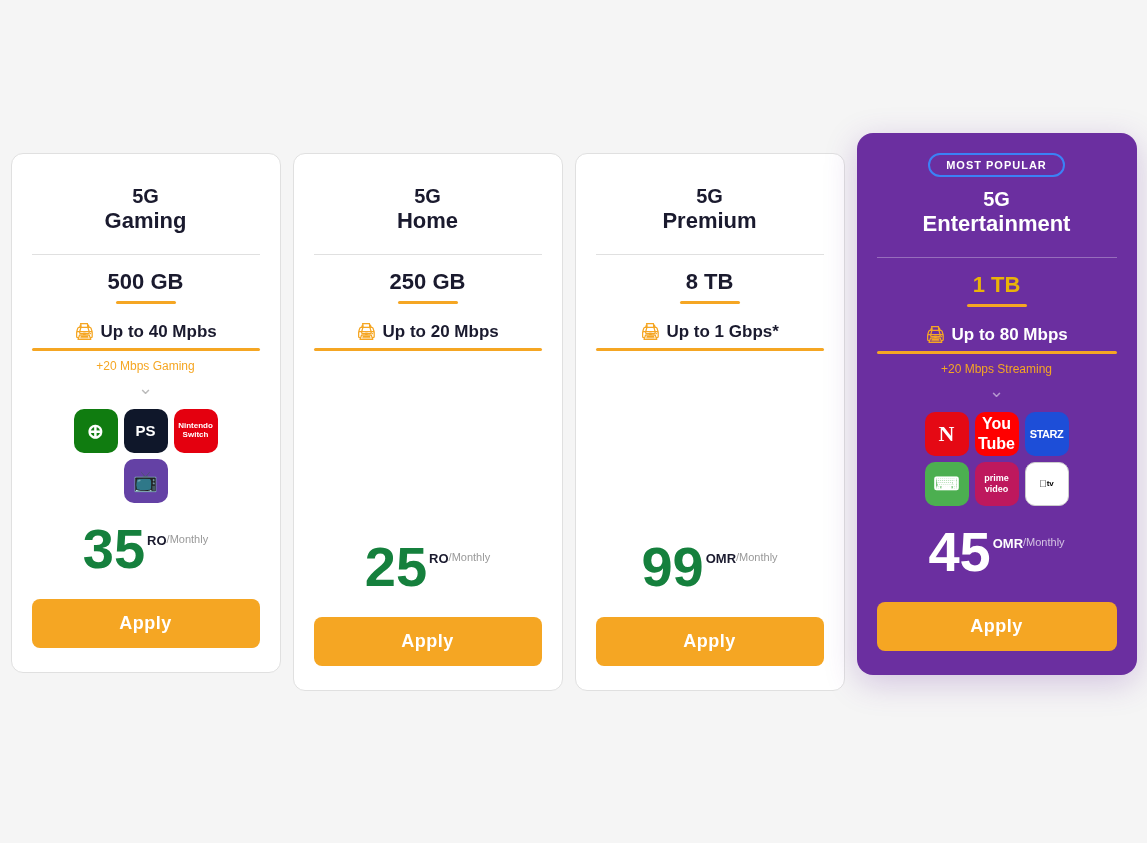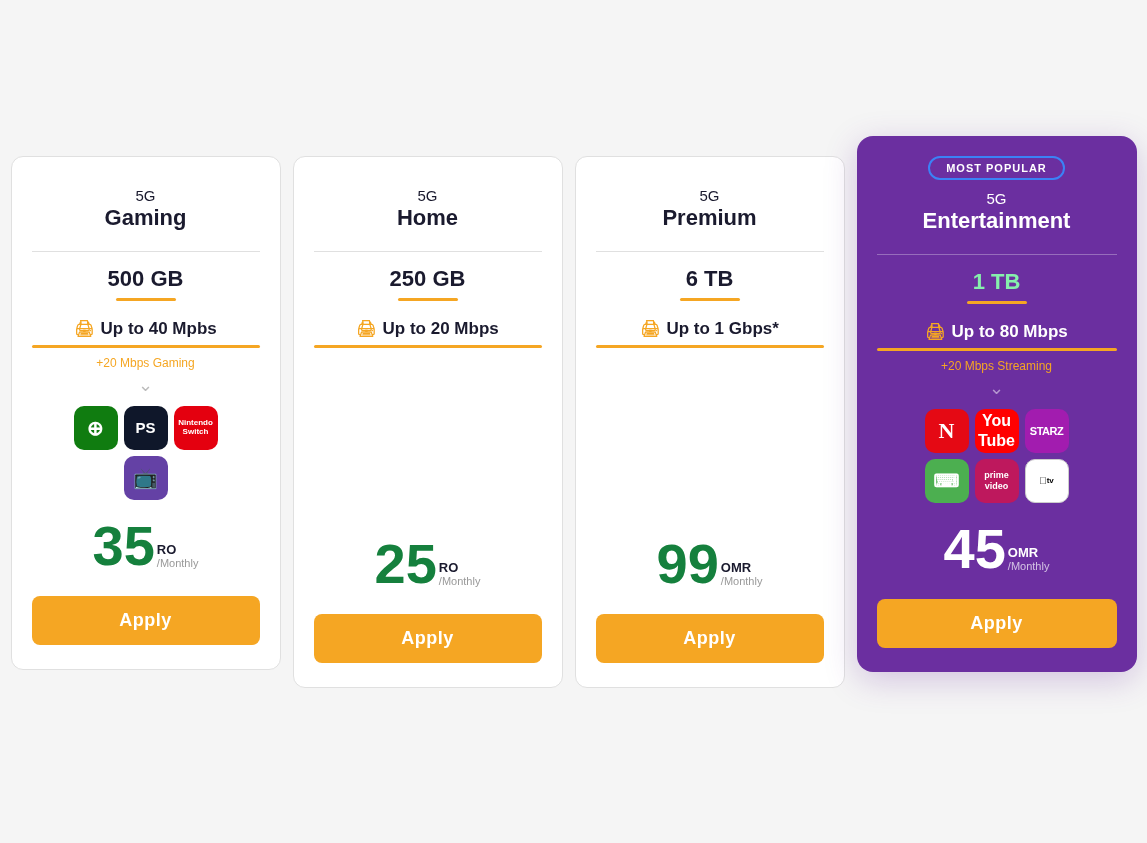--- a/index.html
+++ b/index.html
@@ -44,22 +44,22 @@
       color: #fff;
       font-size: 11px;
       font-weight: 700;
       letter-spacing: 1px;
       padding: 4px 16px;
       margin-bottom: 10px;
       text-transform: uppercase;
       display: inline-block;
     }
     .plan-name-line1 {
-      font-size: 15px;
-      font-weight: 400;
+      font-size: 20px;
+      font-weight: 700;
       color: #1a1a2e;
       text-align: center;
       line-height: 1.2;
     }
     .plan-name-line2 {
       font-size: 22px;
       font-weight: 700;
       color: #1a1a2e;
       text-align: center;
       margin-bottom: 20px;
@@ -78,21 +78,21 @@
       background: rgba(255,255,255,0.3);
     }
     .data-amount {
       font-size: 22px;
       font-weight: 700;
       color: #1a1a2e;
       text-align: center;
       margin-bottom: 6px;
     }
     .plan-card.popular .data-amount {
-      color: #86efac;
+      color: #eab308;
     }
     .orange-bar {
       width: 60px;
       height: 3px;
       background: #f5a623;
       border-radius: 2px;
       margin-bottom: 18px;
     }
     .speed-row {
       display: flex;
@@ -149,21 +149,21 @@
       font-weight: 700;
       color: #fff;
       overflow: hidden;
     }
     .app-icon.xbox { background: #107c10; }
     .app-icon.playstation { background: #0f172a; }
     .app-icon.nintendo { background: #e4000f; }
     .app-icon.twitch { background: #6441a5; }
     .app-icon.netflix { background: #e50914; }
     .app-icon.youtube { background: #ff0000; }
-    .app-icon.starz { background: #a21caf; }
+    .app-icon.starz { background: #1d4ed8; }
     .app-icon.amazon { background: #be185d; }
     .app-icon.appletv { background: #fff; border: 1px solid #ccc; color: #000; }
     .app-icon.llm { background: #4caf50; }
 
     .apps-row2 {
       display: flex;
       gap: 6px;
       justify-content: center;
       margin-bottom: 8px;
     }
@@ -178,23 +178,23 @@
       font-size: 56px;
       font-weight: 900;
       color: #15803d;
       line-height: 1;
     }
     .plan-card.popular .price-number {
       color: #fff;
     }
     .price-suffix {
       display: flex;
-      flex-direction: column;
+      flex-direction: row;
       justify-content: space-between;
-      margin-top: 24px;
+      margin-top: 12px;
       margin-left: 2px;
     }
     .price-currency {
       font-size: 13px;
       font-weight: 700;
       color: #1a1a2e;
     }
     .plan-card.popular .price-currency {
       color: #fff;
     }
@@ -285,21 +285,21 @@
         <span class="price-period">/Monthly</span>
       </div>
     </div>
     <button class="apply-btn">Apply</button>
   </div>
 
   <div class="plan-card">
     <div class="plan-name-line1">5G</div>
     <div class="plan-name-line2">Premium</div>
     <div class="divider-top"></div>
-    <div class="data-amount">6 TB</div>
+    <div class="data-amount">8 TB</div>
     <div class="orange-bar"></div>
     <div class="speed-row">
       <span class="speed-icon">🖨</span>
       <span>Up to 1 Gbps*</span>
     </div>
     <div class="orange-bar-full"></div>
     <div style="min-height: 170px; flex:1;"></div>
     <div class="price-section">
       <div class="price-number">99</div>
       <div class="price-suffix">

